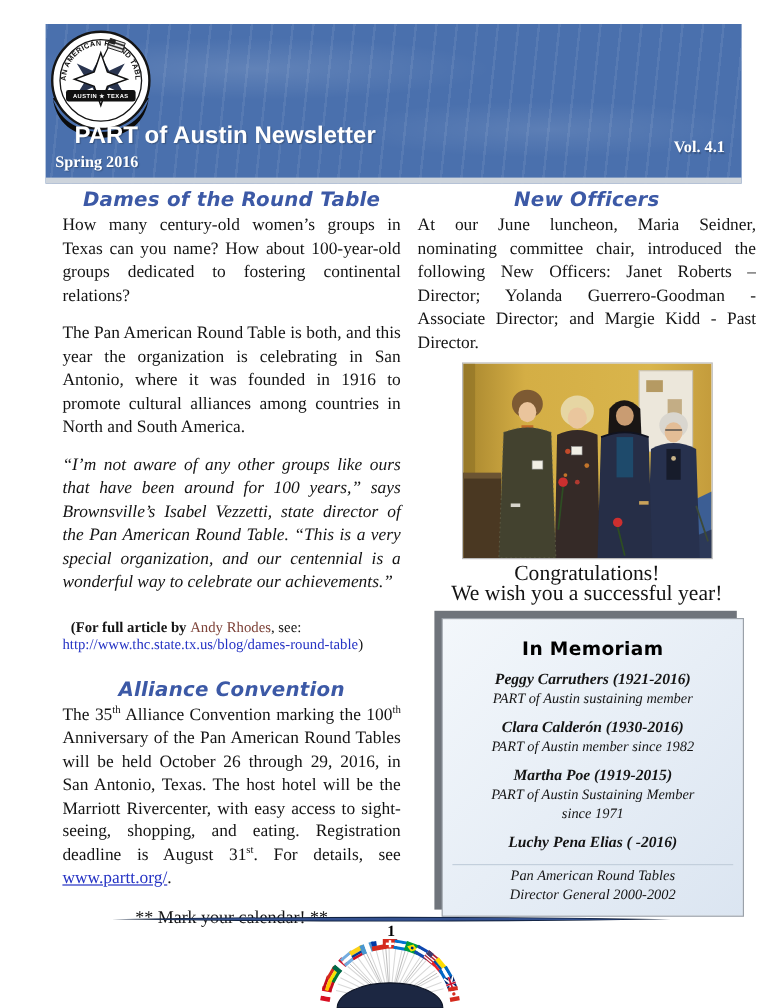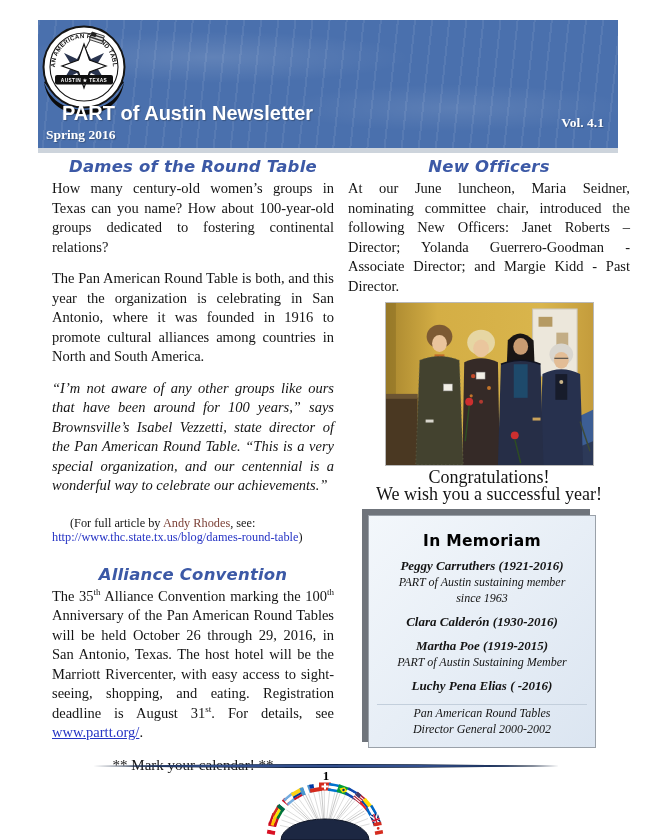--- a/index.html
+++ b/index.html
@@ -46,34 +46,34 @@
   
   .columns{position:absolute;left:52px;top:157px;width:578px;display:flex;gap:14px;}
   .col{flex:0 0 282px;width:282px;}
   .section-heading{
     font-family:"DejaVu Sans","Liberation Sans",sans-serif;font-style:italic;font-weight:bold;
     font-size:16.5px;color:var(--heading-blue);text-align:center;margin:0 0 3px 0;letter-spacing:.2px;
   }
   .body-p{font-size:14.5px;line-height:19.5px;text-align:justify;margin:0 0 12px 0;}
   .quote-p{font-style:italic;margin-bottom:20px;}
   .note{font-size:12.3px;line-height:14.5px;margin:0;text-align:left;}
-  .note .indent{margin-left:18px;}
+  .note .indent{margin-left:7px;font-weight:bold;}
   .note-author{color:var(--note-author);text-align:center;}
   .url{color:var(--link-blue);text-decoration:none;cursor:pointer;}
   .url.underlined{text-decoration:underline;}
   .h-alliance{margin-top:20px;}
   sup{font-size:9px;line-height:0;}
   .calendar-line{text-align:center;font-weight:normal;font-size:15px;margin-top:14px;}
   
   .officers-p{margin-bottom:6px;}
   .photo{display:block;width:209px;height:164px;margin:0 auto 3px auto;border:1px solid #b9b9b9;}
   .caption{font-size:18px;line-height:17px;text-align:center;}
   
   .memoriam{
-    width:228px;margin:12px 0 0 20px;padding:16px 8px 10px 8px;text-align:center;
+    width:252px;margin:12px 0 0 20px;padding:16px 8px 10px 8px;text-align:center;
     background:linear-gradient(135deg,var(--memoriam-bg1) 0%,var(--memoriam-bg2) 100%);
     border:1px solid var(--memoriam-border);
     box-shadow:-6px -6px 0 var(--memoriam-shadow);
   }
   .memoriam-heading{
     font-family:"DejaVu Sans","Liberation Sans",sans-serif;font-weight:bold;font-size:15.5px;
     color:#000;margin:0 0 2px 0;letter-spacing:.3px;
   }
   .mem-name{font-size:13px;font-weight:bold;font-style:italic;margin-top:8px;line-height:16px;}
   .mem-name.sep{border-bottom:1px solid #c3cfdc;padding-bottom:10px;}
@@ -208,28 +208,29 @@
 
       <div class="caption">Congratulations!</div>
       <div class="caption">We wish you a successful year!</div>
     </div>
 
     <div class="memoriam">
       <h3 class="memoriam-heading">In Memoriam</h3>
       <div>
         <div class="mem-name">Peggy Carruthers (1921-2016)</div>
         <div class="mem-detail">PART of Austin sustaining member</div>
-        <div class="mem-detail">since 1963</div>
       </div>
       <div>
         <div class="mem-name">Clara Calderón (1930-2016)</div>
+        <div class="mem-detail">PART of Austin member since 1982</div>
       </div>
       <div>
         <div class="mem-name">Martha Poe (1919-2015)</div>
         <div class="mem-detail">PART of Austin Sustaining Member</div>
+        <div class="mem-detail">since 1971</div>
       </div>
       <div>
         <div class="mem-name sep">Luchy Pena Elias ( -2016)</div>
         <div class="mem-detail">Pan American Round Tables</div>
         <div class="mem-detail">Director General 2000-2002</div>
       </div>
     </div>
   </div>
 </div>
 

